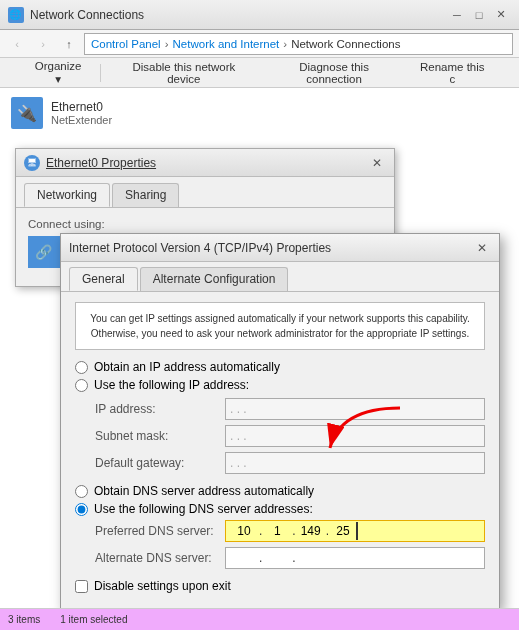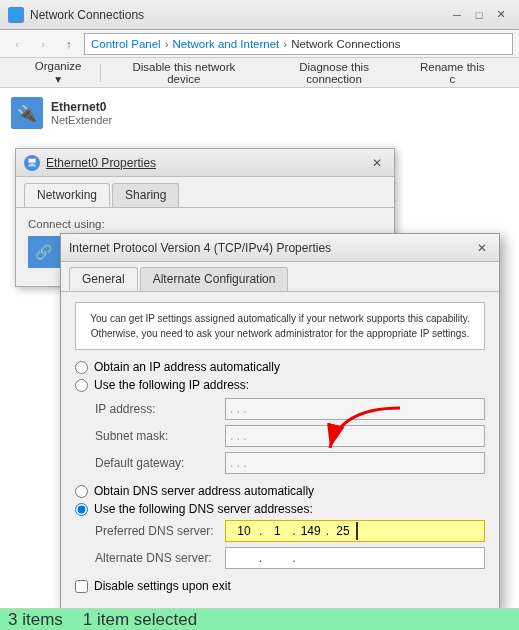--- a/index.html
+++ b/index.html
@@ -135,26 +135,26 @@
       position: relative;
       background: white;
       overflow: hidden;
     }
 
     
     .statusbar {
       position: absolute;
       bottom: 0; left: 0; right: 0;
       height: 22px;
-      background: #86efac;
+      background: #f0abfc;
       border-top: 1px solid #ccc;
       display: flex;
       align-items: center;
       padding: 0 8px;
-      font-size: 17px;
+      font-size: 10px;
       color: #333;
     }
 
     
     .dialog-ethernet {
       position: absolute;
       top: 60px; left: 15px;
       width: 380px;
       background: #f0f0f0;
       border: 1px solid #aaa;
@@ -397,21 +397,21 @@
       background: #4a90d9;
       border-radius: 2px;
       display: flex; align-items: center; justify-content: center;
     }
 
     .net-icon-inner {
       color: white; font-size: 16px;
     }
 
     .net-info { flex: 1; }
-    .net-name { font-size: 12px; font-weight: 700; color: #333; }
+    .net-name { font-size: 12px; font-weight: 400; color: #333; }
     .net-status { font-size: 11px; color: #666; }
   </style>
 </head>
 <body>
 
 <div class="main-window">
   <div class="main-titlebar">
     <span class="title-icon">🌐</span>
     <span class="main-titlebar-text">Network Connections</span>
     <div class="titlebar-controls">

